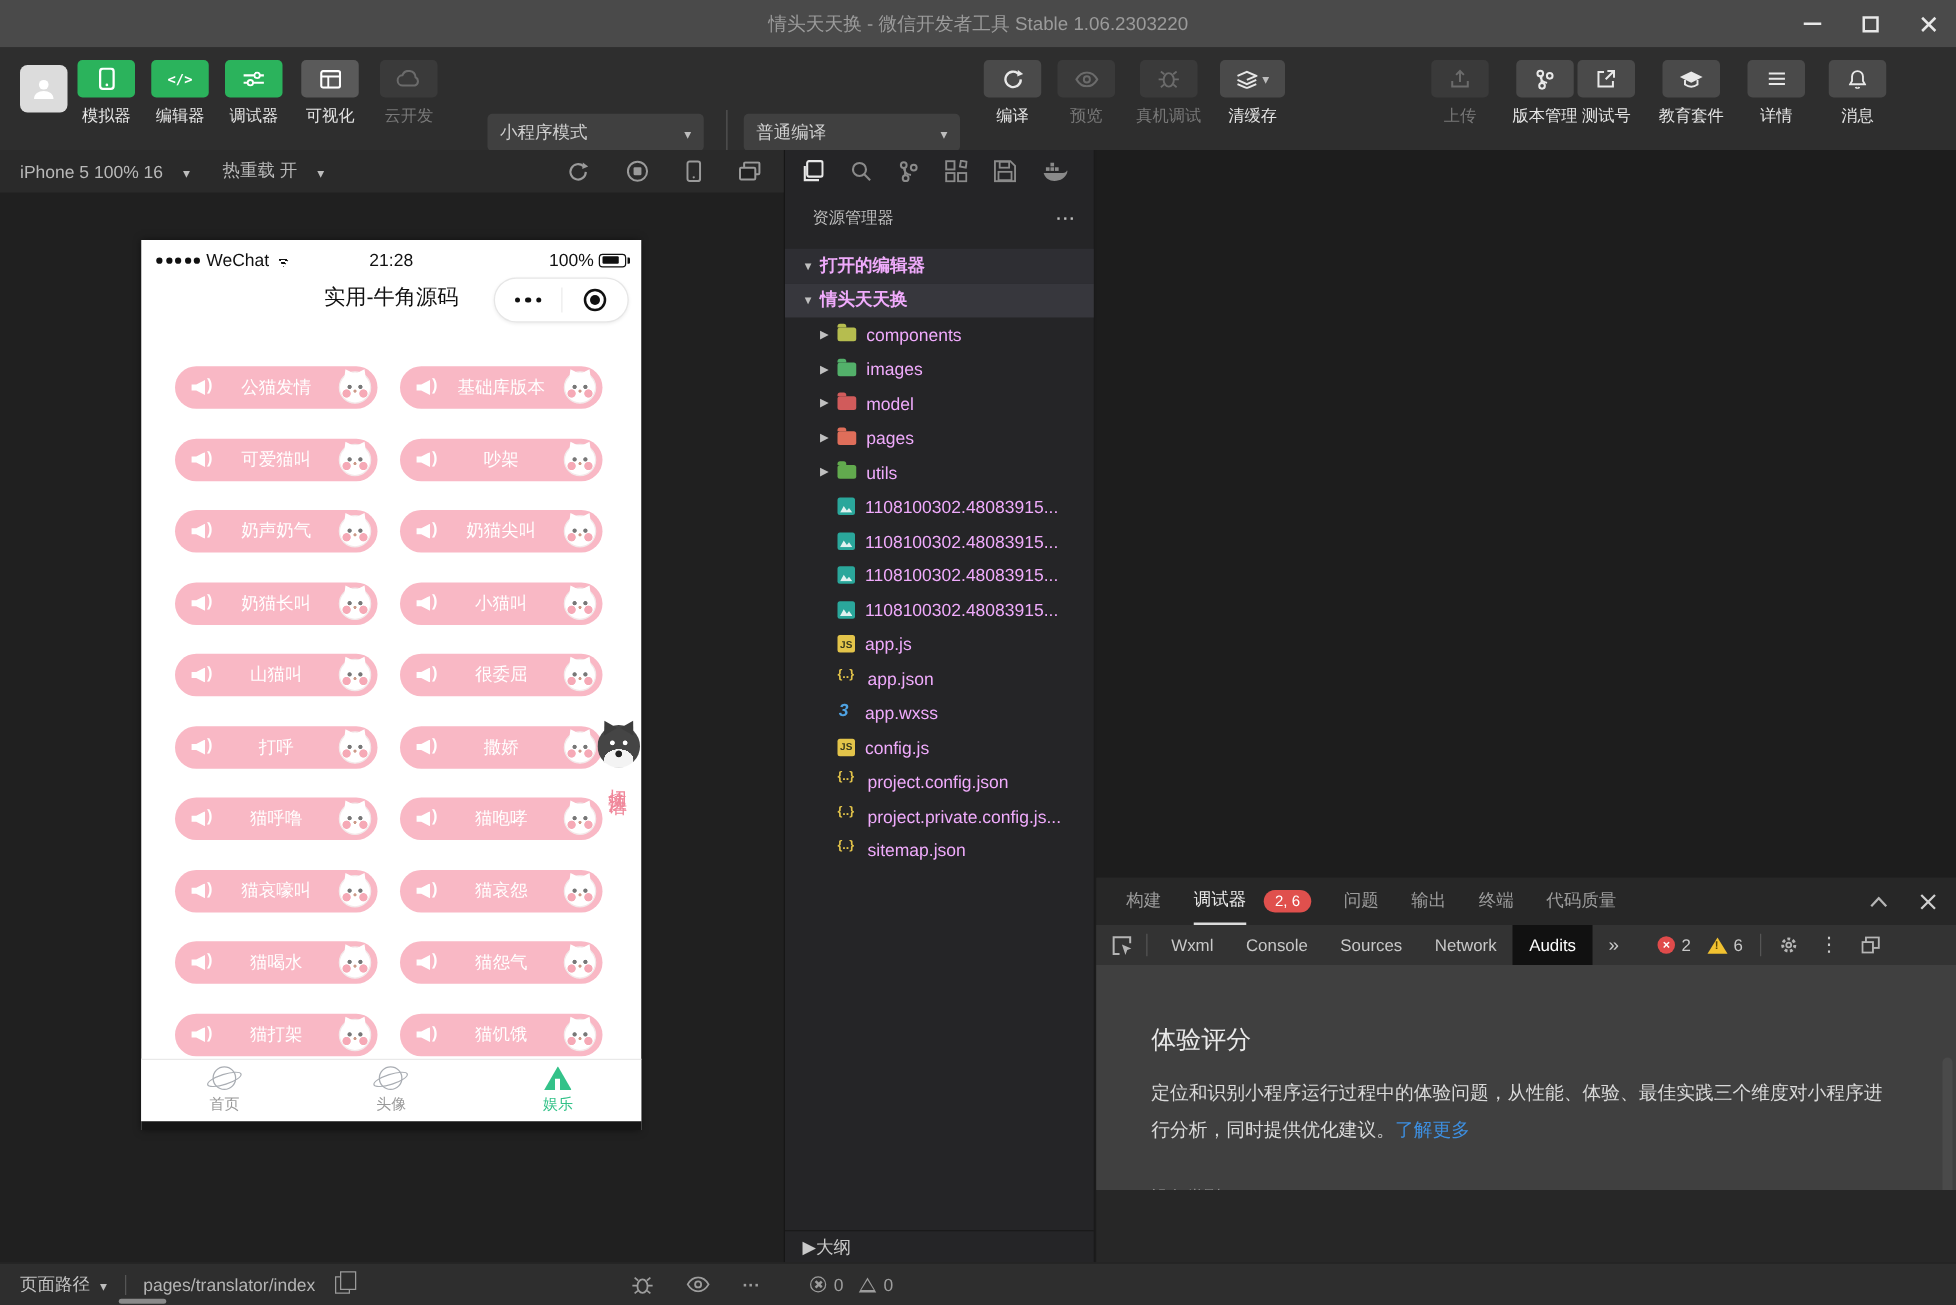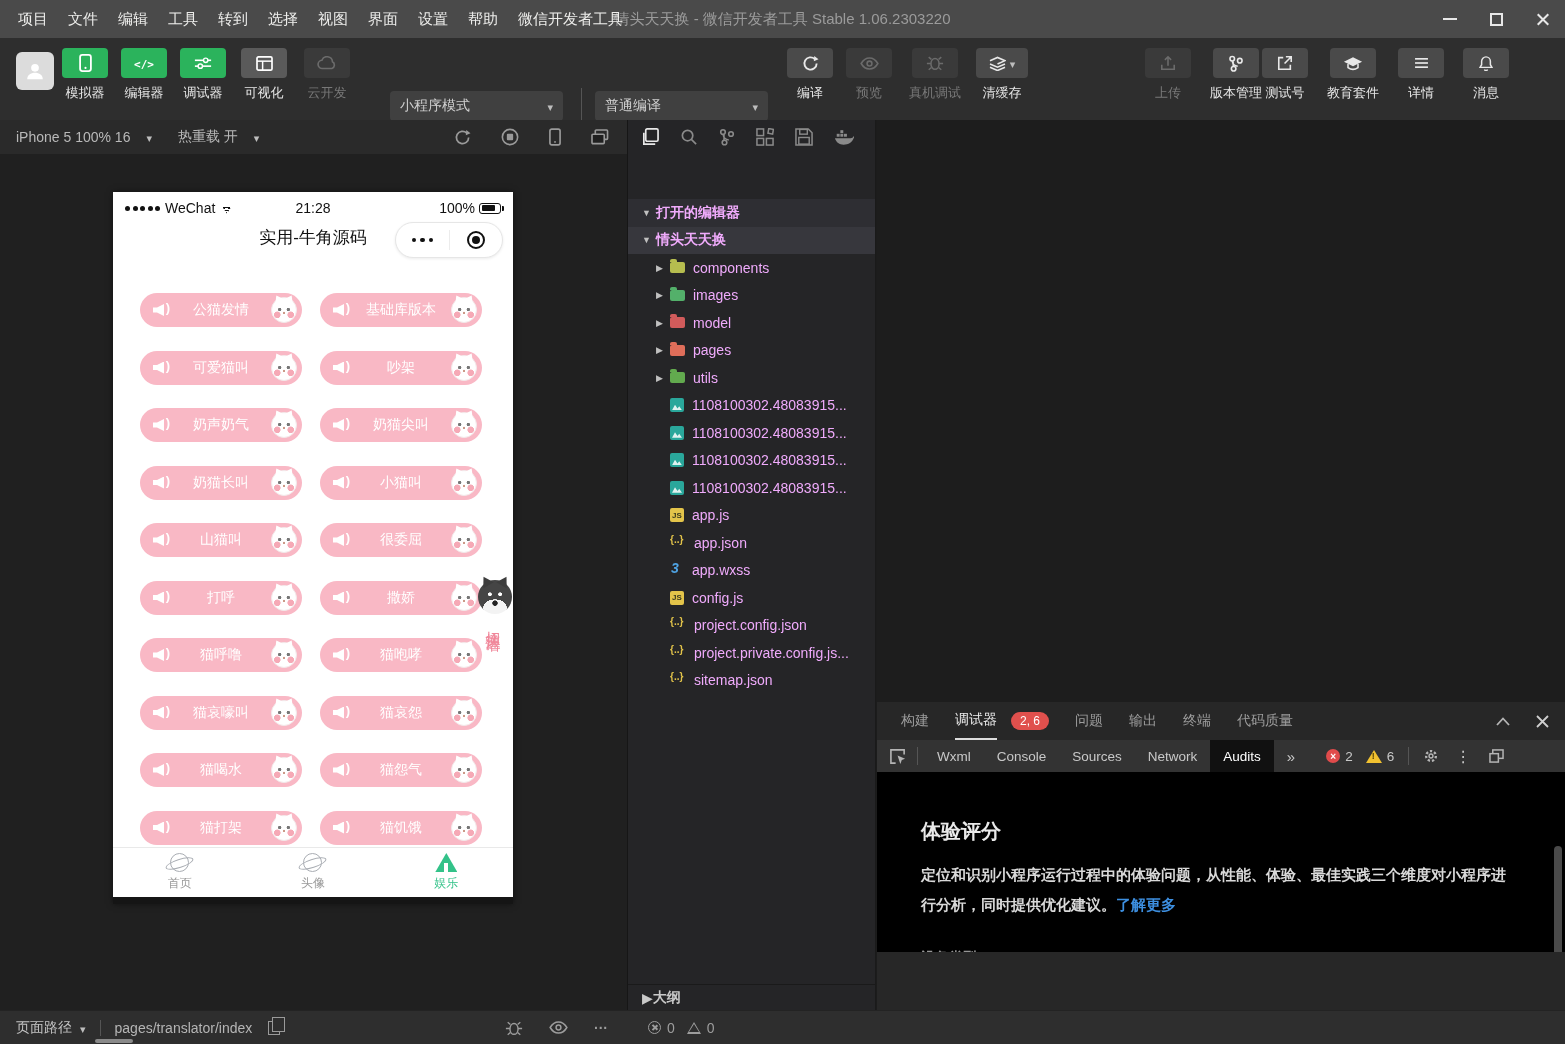--- a/index.html
+++ b/index.html
@@ -130,21 +130,21 @@
   .imgfile::after{ content:""; position:absolute; left:2px; bottom:2px; width:10px; height:6px; background:#dff2f0;
                    clip-path:polygon(0 100%,30% 10%,55% 70%,72% 35%,100% 100%); }
   .jsfile{ width:14px; height:14px; border-radius:2px; background:#e3c44a; }
   .jsfile::after{ content:"JS"; position:absolute; left:0; top:0; width:14px; height:14px; display:flex; align-items:center;
                   justify-content:center; font-size:8px; font-weight:bold; color:#3a3a1e; }
   .jsonfile{ width:16px; height:14px; }
   .jsonfile::after{ content:"{..}"; position:absolute; left:0; top:-2px; font-size:10px; font-weight:bold; color:#e3c44a; }
   .wxssfile{ width:14px; height:14px; }
   .wxssfile::after{ content:"3"; position:absolute; left:1px; top:-3px; font-size:14px; font-weight:bold; font-style:italic; color:#4fa3e3; }
   .outline-row{ position:absolute; left:0; bottom:0; width:100%; height:26px; display:flex; align-items:center; padding-left:14px;
-                font-size:14px; color:#c9c9c9; border-top:1px solid #1a1a1a; font-weight:bold;}
+                font-size:14px; color:#c9c9c9; border-top:1px solid #1a1a1a; font-weight:normal;}
 
   .editorvoid{ position:absolute; left:877px; top:120px; width:688px; height:582px; background:#1d1d1d; }
 
   
   .dbg{ position:absolute; left:877px; top:702px; width:688px; height:308px; background:#272727; }
   .dbgrow1{ position:absolute; left:0; top:0; width:100%; height:38px; display:flex; align-items:center; gap:26px;
             padding-left:24px; font-size:14px; color:#9d9d9d; }
   .dbgtab{ height:38px; display:flex; align-items:center; }
   .dbgtab.active{ color:#ececec; border-bottom:2px solid #dcdcdc; }
   .badge{ background:#e0504d; color:#fff; font-size:12px; border-radius:10px; padding:2px 9px; margin-left:-12px;}
@@ -153,21 +153,21 @@
             font-size:13.5px; color:#c8c8c8; padding-left:8px; }
   .dtab{ padding:0 13px; height:32px; display:flex; align-items:center; }
   .dtab.active{ background:#111; color:#fff; }
   .d-sep{ width:1px; height:18px; background:#555; margin:0 6px; }
   .chev2::after{ content:"»"; font-size:15px; color:#c8c8c8; }
   .errball{ width:14px; height:14px; border-radius:50%; background:#e04b4b; color:#fff; display:flex; align-items:center;
             justify-content:center; font-size:10px; font-weight:bold; }
   .warntri{ width:0; height:0; border-left:8px solid transparent; border-right:8px solid transparent; border-bottom:13px solid #f2c230; position:relative;}
   .warntri::after{ content:"!"; position:absolute; left:-2px; top:1px; font-size:9px; color:#5a4503; font-weight:bold;}
   .kebab::after{ content:"⋮"; font-size:16px; color:#c8c8c8; }
-  .dbgcontent{ position:absolute; left:0; top:70px; width:100%; height:180px; background:#000000; overflow:hidden;font-weight:bold; }
+  .dbgcontent{ position:absolute; left:0; top:70px; width:100%; height:180px; background:#404040; overflow:hidden; }
   .audit-title{ position:absolute; left:44px; top:46px; font-size:20px; color:#eaeaea; }
   .audit-desc{ position:absolute; left:44px; top:88px; width:585px; font-size:15px; line-height:30px; color:#d9d9d9; }
   .audit-desc a{ color:#3d8fe0; text-decoration:none; }
   .kv{ position:absolute; left:44px; top:172px; width:500px; }
   .kvrow{ height:27px; display:flex; align-items:center; font-size:14px; }
   .kvrow .kl{ width:146px; color:#969696; }
   .kvrow .kvv{ color:#eaeaea; }
   .dbgscroll{ position:absolute; right:3px; top:74px; width:8px; height:212px; background:#4a4a4a; border-radius:4px; }
 
   
@@ -187,33 +187,20 @@
                 border-left:5px solid transparent; border-right:5px solid transparent; border-bottom:8.5px solid #2e2e2e; }
   .hscroll{ position:absolute; left:95px; bottom:1px; width:38px; height:4px; background:#8a8a8a; border-radius:2px; }
   svg.sic{ display:block; }
 </style>
 </head>
 <body>
 
 <div class="app">
 
   <div class="titlebar">
-    <div class="menu">
-      <span>项目</span>
-      <span>文件</span>
-      <span>编辑</span>
-      <span>工具</span>
-      <span>转到</span>
-      <span>选择</span>
-      <span>视图</span>
-      <span>界面</span>
-      <span>设置</span>
-      <span>帮助</span>
-      <span>微信开发者工具</span>
-    </div>
     <div class="wintitle">情头天天换 - 微信开发者工具 Stable 1.06.2303220</div>
     <div class="winctl">
       <div class="winbtn">
           <span class="ic-min"></span>
         </div>
       <div class="winbtn">
           <span class="ic-max"></span>
         </div>
       <div class="winbtn">
           <span class="ic-close"></span>
@@ -602,20 +589,24 @@
         </svg>
       <svg class="sic" width="20" height="16" viewBox="0 0 22 17">
           <rect x="3" y="5" width="3.2" height="3.2" fill="#8a8a8a"></rect>
           <rect x="7" y="5" width="3.2" height="3.2" fill="#8a8a8a"></rect>
           <rect x="11" y="5" width="3.2" height="3.2" fill="#8a8a8a"></rect>
           <rect x="7" y="1" width="3.2" height="3.2" fill="#8a8a8a"></rect>
           <path d="M1 10h17c2 0 3-1 3.5-2.2.8.2 1 .8.4 1.6-1.8 5-6 7.6-11.4 7.6C6 17 2.5 14.8 1 10z" fill="#8a8a8a"></path>
         </svg>
     </div>
 
+    <div class="xhead">
+      <span>资源管理器</span>
+      <span class="more"></span>
+    </div>
 
     <div class="tree">
       <div class="trow sect">
           <span class="arrow down"></span>
           <span>打开的编辑器</span>
         </div>
       <div class="trow proj">
           <span class="arrow down"></span>
           <span>情头天天换</span>
         </div>

